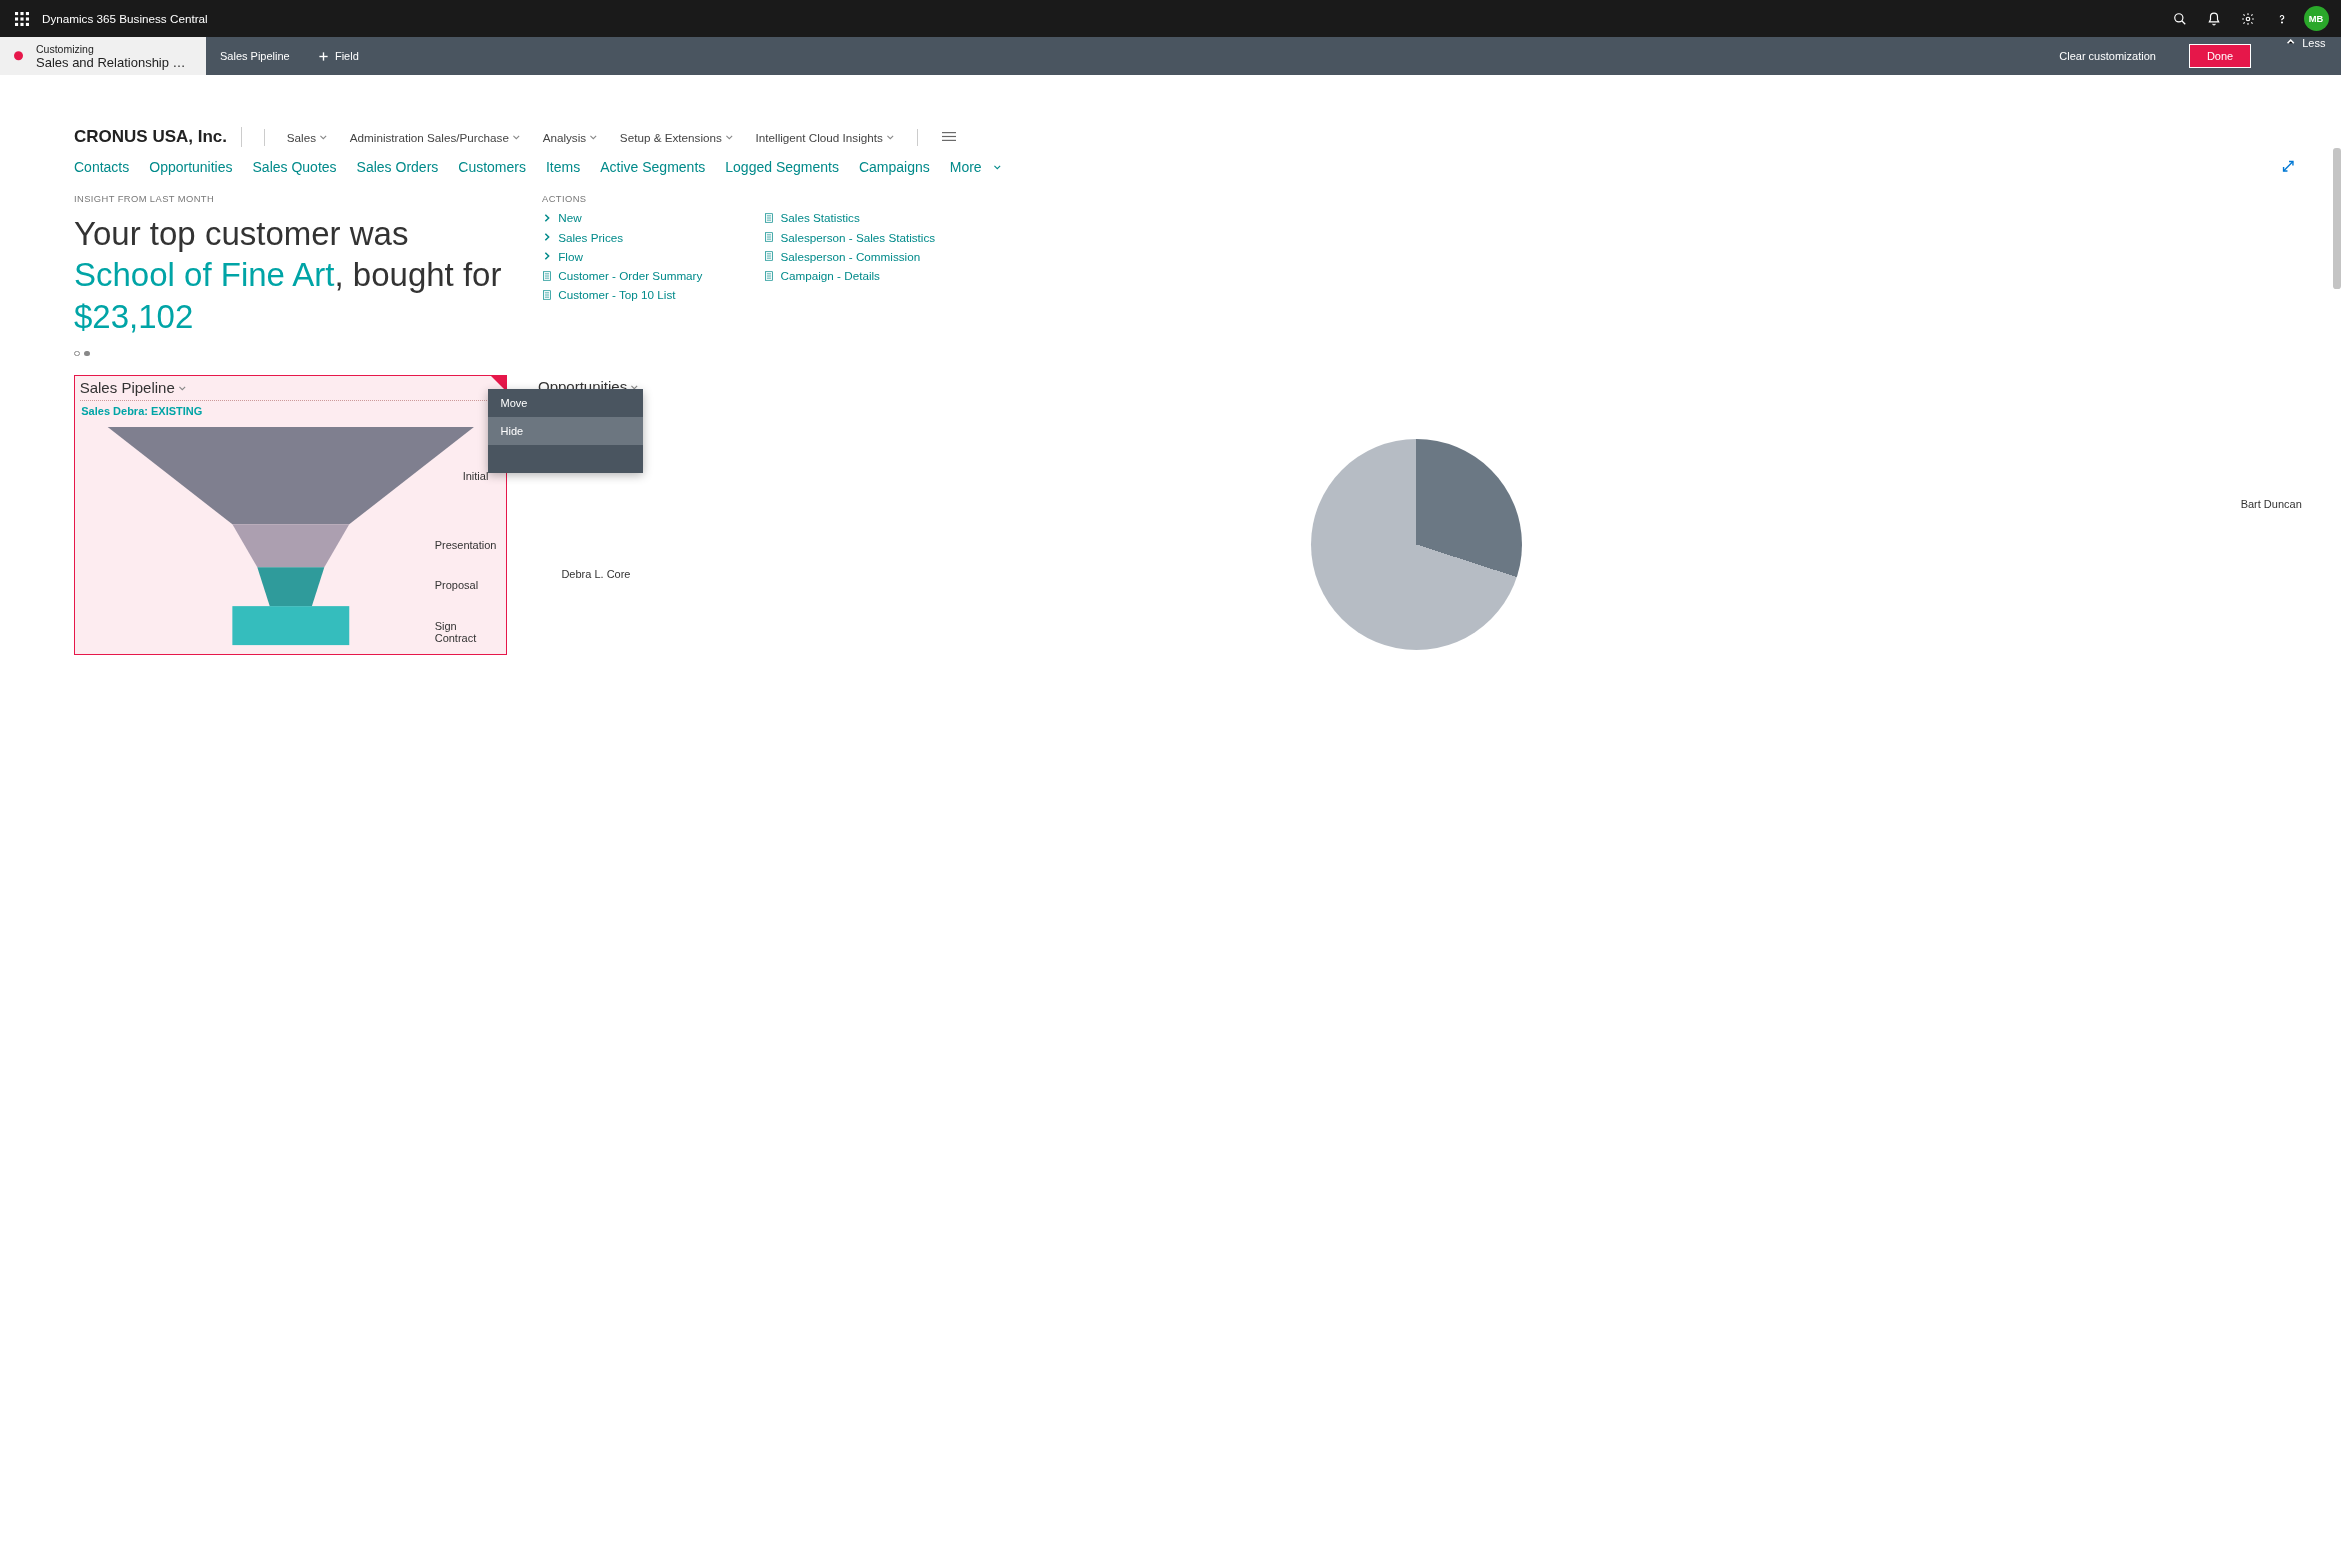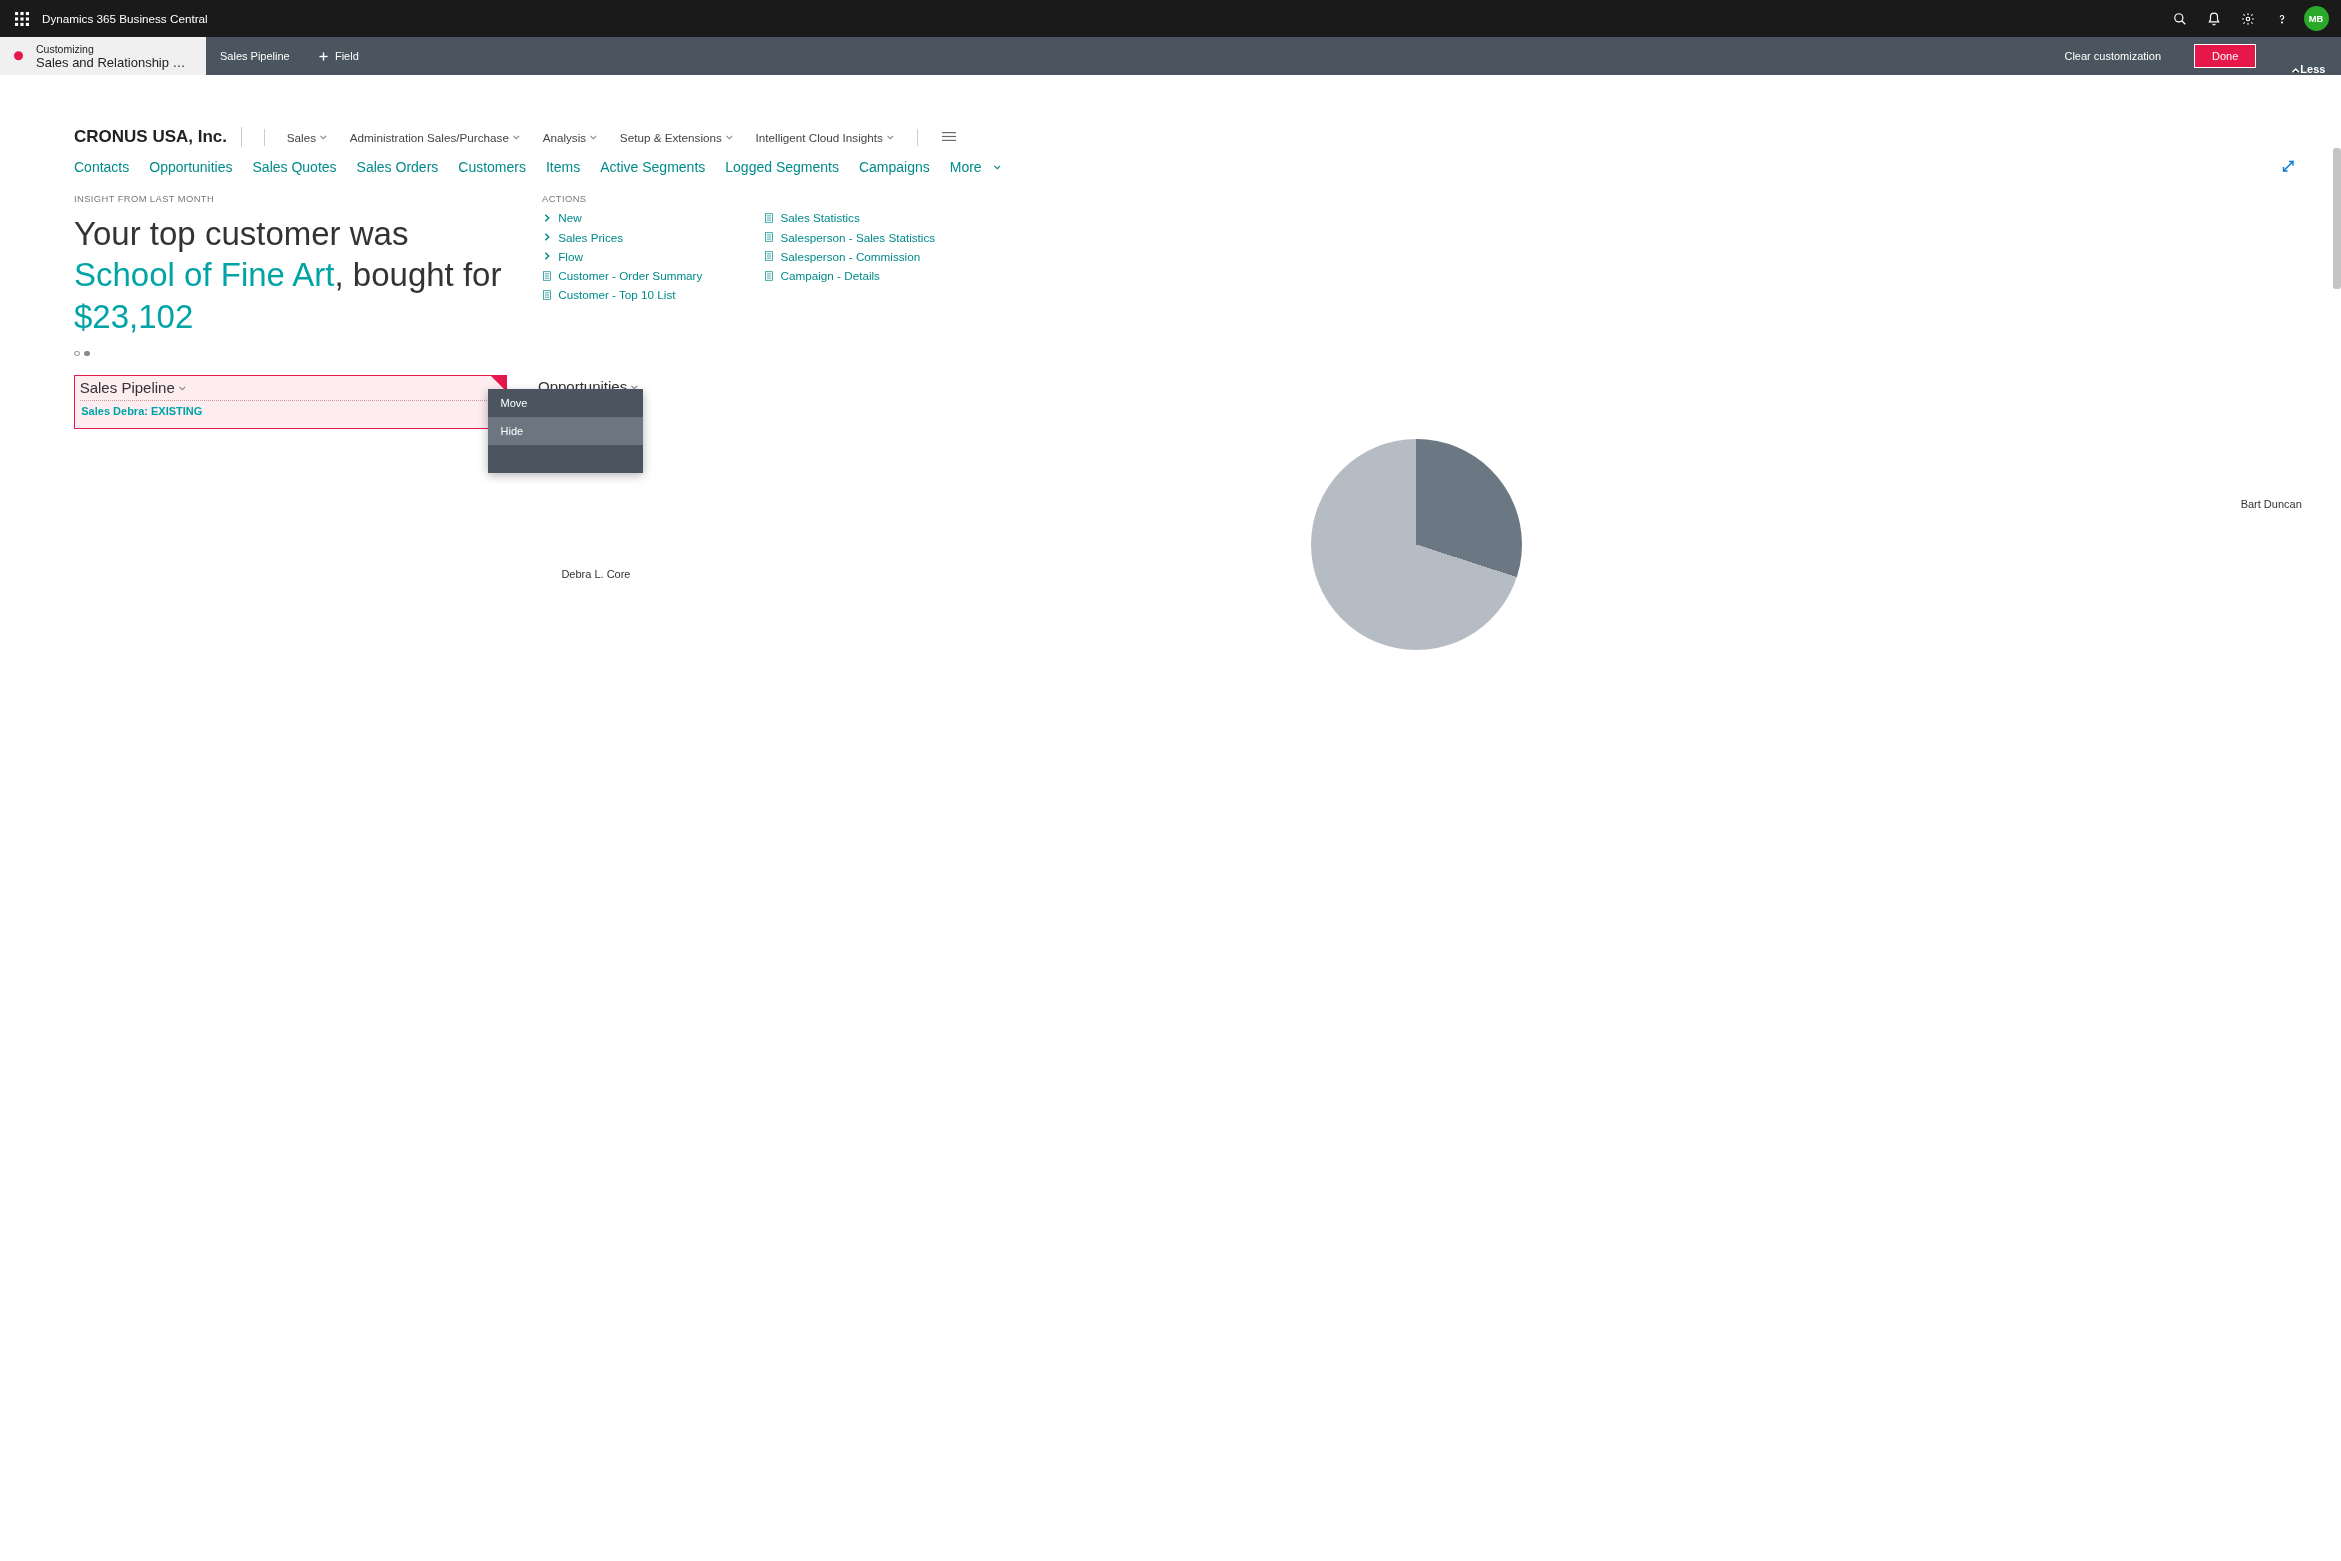--- a/index.html
+++ b/index.html
@@ -15,21 +15,21 @@
 
   .custombar { background:#4a5560; color:#fff; height:38px; display:flex; align-items:stretch; }
   .customizing-box { background:#f0f0f0; color:#222; width:206px; padding:4.7px 11px 4.7px 36px; position:relative; display:flex; flex-direction:column; justify-content:center; }
   .red-dot { position:absolute; left:14px; top:50%; transform:translateY(-50%); width:9.4px; height:9.4px; border-radius:50%; background:#e6174a; }
   .customizing-box .line1 { font-size:10.5px; }
   .customizing-box .line2 { font-size:13px; white-space:nowrap; overflow:hidden; text-overflow:ellipsis; }
   .custombar-item { display:flex; align-items:center; padding:0 14px; font-size:11px; }
   .custombar-item.field svg { width:11px; height:11px; stroke:#fff; margin-right:6.2px; }
   .custombar-spacer { flex:1; }
   .btn-done { background:#e6174a; color:#fff; border:0.8px solid #fff; padding:0 17px; font-size:11px; cursor:pointer; margin:7px 19px; }
-  .less { display:flex; align-items:flex-end; padding:0 15.6px; gap:0; cursor:pointer;font-weight:bold; }
+  .less { display:flex; align-items:flex-start; padding:0 15.6px; gap:7px; cursor:pointer; }
   .less svg { width:9.4px; height:9.4px; stroke:#fff; }
 
   .content { padding: 0 0 31px 0; margin-top: 38px; }
   .header-row { display:flex; align-items:center; padding: 14px 0 7.8px 74px; gap:22px; }
   .company { font-size:17px; font-weight:600; color:#222; padding-right:14px; border-right:0.8px solid #ccc; }
   .menu-group { display:flex; align-items:center; gap:22px; }
   .menu-item { font-size:11.7px; color:#444; display:flex; align-items:center; gap:3.1px; cursor:pointer; }
   .menu-item svg, .chev { width:8.6px; height:8.6px; stroke:#888; fill:none; }
   .vline { width:0.8px; height:17px; background:#ccc; }
   .hamburger { margin-left:3.1px; }
@@ -330,20 +330,32 @@
 
       <div class="card selected" style="flex:0 0 433px;">
         <div class="red-triangle"></div>
         <div class="card-header">
           <span>Sales Pipeline</span>
           <svg class="chev" viewBox="0 0 12 12" stroke-width="1.5">
               <polyline points="2,4 6,8 10,4"></polyline>
             </svg>
         </div>
         <div class="sales-cycle">Sales Debra: EXISTING</div>
+        <div class="funnel-wrap">
+          <svg viewBox="0 0 540 290" width="100%" height="100%">
+            <polygon points="35,5 505,5 345,130 195,130" fill="#7f7f8f"></polygon>
+            <polygon points="195,130 345,130 313,185 227,185" fill="#ac9fb0"></polygon>
+            <polygon points="227,185 313,185 297,235 243,235" fill="#2f9b9b"></polygon>
+            <rect x="195" y="235" width="150" height="50" fill="#35bdbd"></rect>
+          </svg>
+          <div class="funnel-label" style="top:47px; left:383px;">Initial</div>
+          <div class="funnel-label" style="top:116px; left:355px;">Presentation</div>
+          <div class="funnel-label" style="top:156px; left:355px;">Proposal</div>
+          <div class="funnel-label" style="top:197px; left:355px;">Sign Contract</div>
+        </div>
       </div>
 
       <div class="context-menu">
         <div class="cm-item">Move</div>
         <div class="cm-item hover">Hide</div>
         <div class="cm-spacer"></div>
       </div>
 
       <div class="card">
         <div class="card-header">

